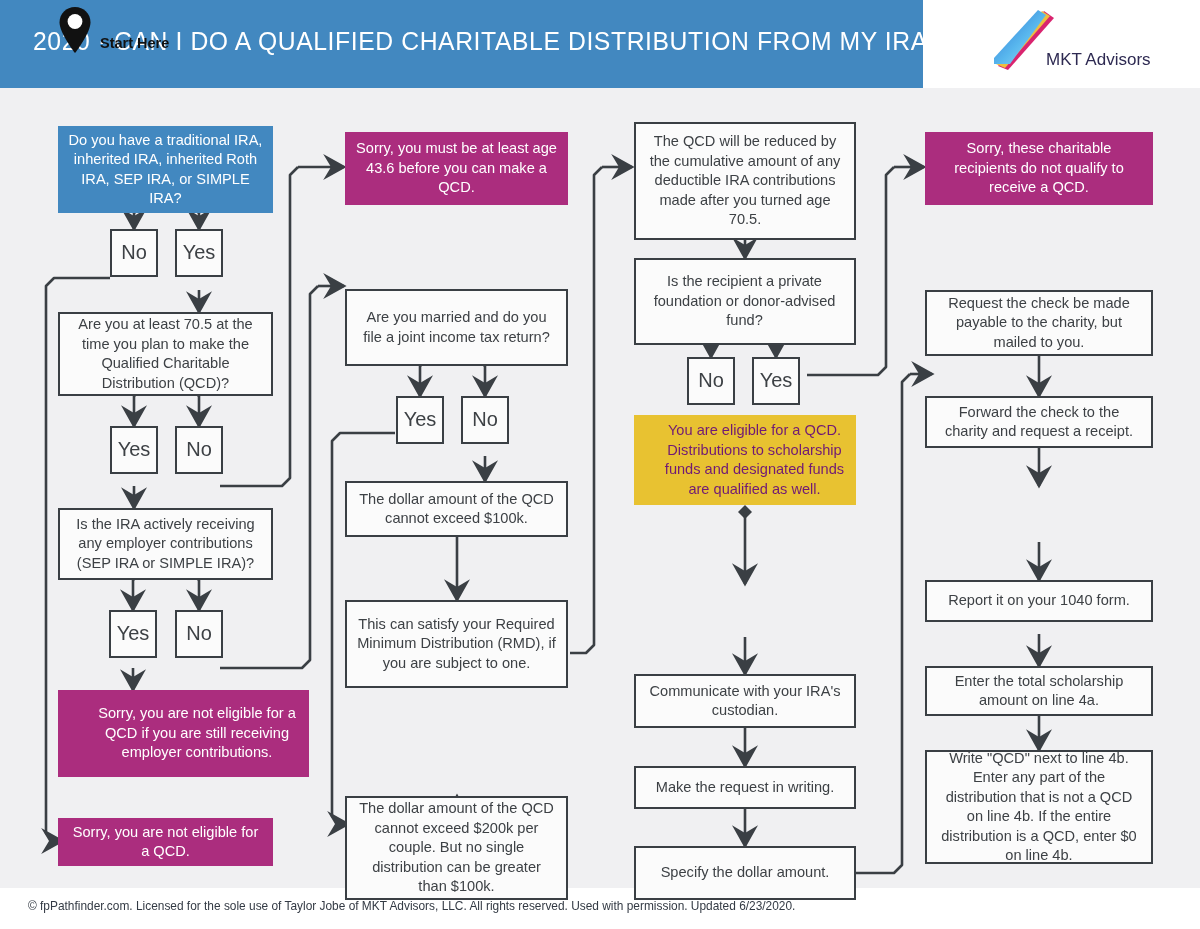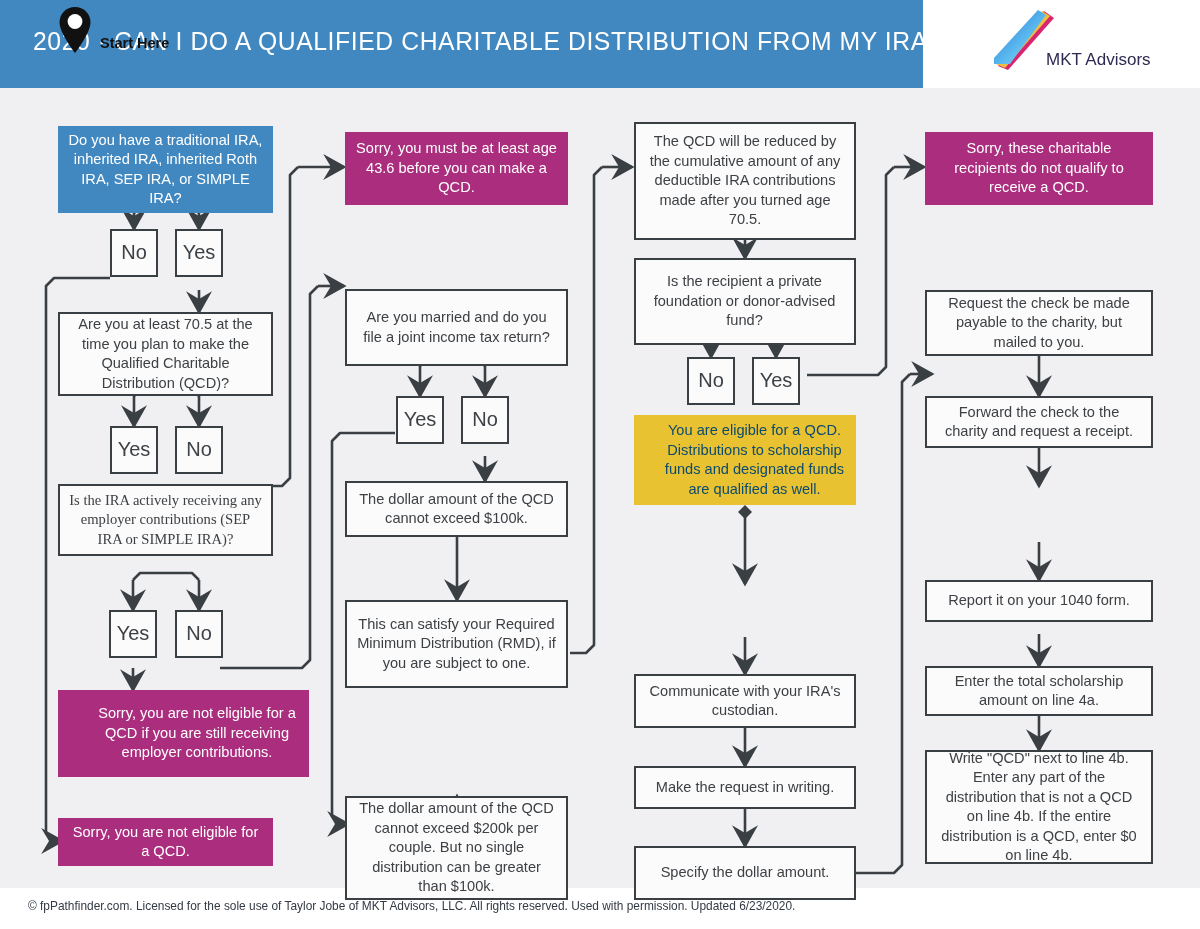--- a/index.html
+++ b/index.html
@@ -58,21 +58,21 @@
     padding:4px 9px;
     z-index:5;
   }
   .node.q{            
     background:#fbfbfb;
     border:2px solid #3a3f44;
     color:#3d4145;
   }
   .node.blue{background:#4288c0;border:none;color:#ffffff;}
   .node.magenta{background:#ab2d7e;border:none;color:#ffffff;}
-  .node.yellow{background:#e8c231;border:none;color:#0c4a6e;padding-left:28px;}
+  .node.yellow{background:#e8c231;border:none;color:#701a75;padding-left:28px;}
   .node.small{
     background:#fbfbfb;border:2px solid #3a3f44;color:#3d4145;
     font-size:20px;
   }
 
   
   .pin{position:absolute;left:59px;top:-82px;width:32px;height:48px;z-index:6;}
   .start-label{
     position:absolute;left:100px;top:-53px;
     font-size:14.5px;font-weight:bold;color:#111;
@@ -209,21 +209,21 @@
     <div class="node blue" style="left:58px;top:38px;width:215px;height:87px;">Do you have a traditional IRA, inherited IRA, inherited Roth IRA, SEP IRA, or SIMPLE IRA?</div>
 
     <div class="node small" style="left:110px;top:141px;width:48px;height:48px;">No</div>
     <div class="node small" style="left:175px;top:141px;width:48px;height:48px;">Yes</div>
 
     <div class="node q" style="left:58px;top:224px;width:215px;height:84px;">Are you at least 70.5 at the time you plan to make the Qualified Charitable Distribution (QCD)?</div>
 
     <div class="node small" style="left:110px;top:338px;width:48px;height:48px;">Yes</div>
     <div class="node small" style="left:175px;top:338px;width:48px;height:48px;">No</div>
 
-    <div class="node q" style="left:58px;top:396px;width:215px;height:72px;font-family:Liberation Serif, serif;">Is the IRA actively receiving any employer contributions (SEP IRA or SIMPLE IRA)?</div>
+    <div class="node q" style="left:58px;top:420px;width:215px;height:72px;">Is the IRA actively receiving any employer contributions (SEP IRA or SIMPLE IRA)?</div>
 
     <div class="node small" style="left:109px;top:522px;width:48px;height:48px;">Yes</div>
     <div class="node small" style="left:175px;top:522px;width:48px;height:48px;">No</div>
 
     <div class="node magenta" style="left:58px;top:602px;width:251px;height:87px;padding-left:36px;">Sorry, you are not eligible for a QCD if you are still receiving employer contributions.</div>
 
     <div class="node magenta" style="left:58px;top:730px;width:215px;height:48px;">Sorry, you are not eligible for a QCD.</div>
 
     <div class="node magenta" style="left:345px;top:44px;width:223px;height:73px;">Sorry, you must be at least age 43.6 before you can make a QCD.</div>
 

